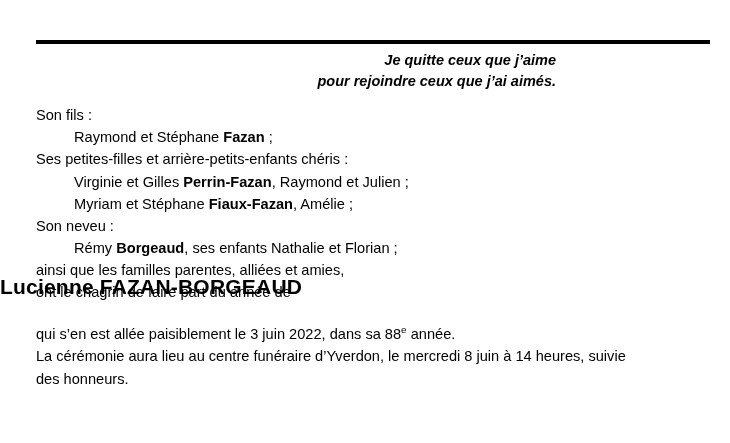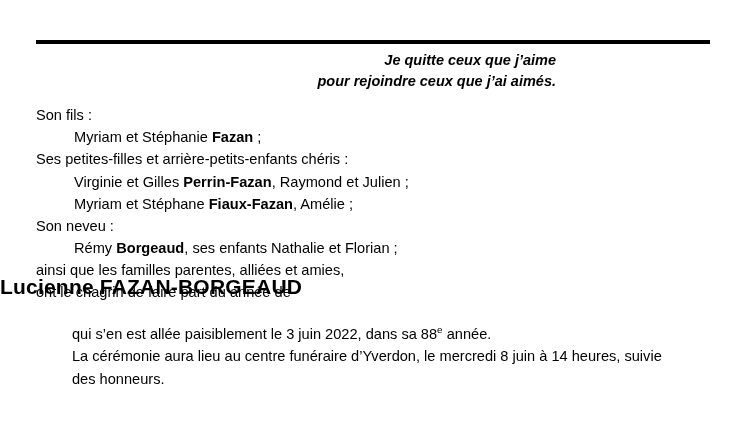--- a/index.html
+++ b/index.html
@@ -72,42 +72,41 @@
   .closing-block {
     position: absolute;
     left: 36px;
     top: 322px;
     width: 690px;
     font-size: 14.6px;
     line-height: 1.55;
   }
   .closing-block .line {
     white-space: nowrap;
-    margin-left: 36px;
   }
   sup {
     font-size: 0.68em;
     vertical-align: super;
   }
 </style>
 </head>
 <body>
 
 <div class="notice">
 
   <div class="top-rule"></div>
 
   <div class="epitaph">
     <div>Je quitte ceux que j’aime</div>
     <div>pour rejoindre ceux que j’ai aimés.</div>
   </div>
 
   <div class="body-block">
     <div class="line">Son fils :</div>
-    <div class="line indent"><span>Myriam et Stéphanie </span><span class="b">Fazan</span><span> ;</span></div>
+    <div class="line indent"><span>Raymond et Stéphane </span><span class="b">Fazan</span><span> ;</span></div>
     <div class="line">Ses petites-filles et arrière-petits-enfants chéris :</div>
     <div class="line indent"><span>Virginie et Gilles </span><span class="b">Perrin-Fazan</span><span>, Raymond et Julien ;</span></div>
     <div class="line indent"><span>Myriam et Stéphane </span><span class="b">Fiaux-Fazan</span><span>, Amélie ;</span></div>
     <div class="line">Son neveu :</div>
     <div class="line indent"><span>Rémy </span><span class="b">Borgeaud</span><span>, ses enfants Nathalie et Florian ;</span></div>
     <div class="line">ainsi que les familles parentes, alliées et amies,</div>
     <div class="line">ont le chagrin de faire part du année de</div>
   </div>
 
   <div class="deceased-name">Lucienne FAZAN-BORGEAUD</div>

